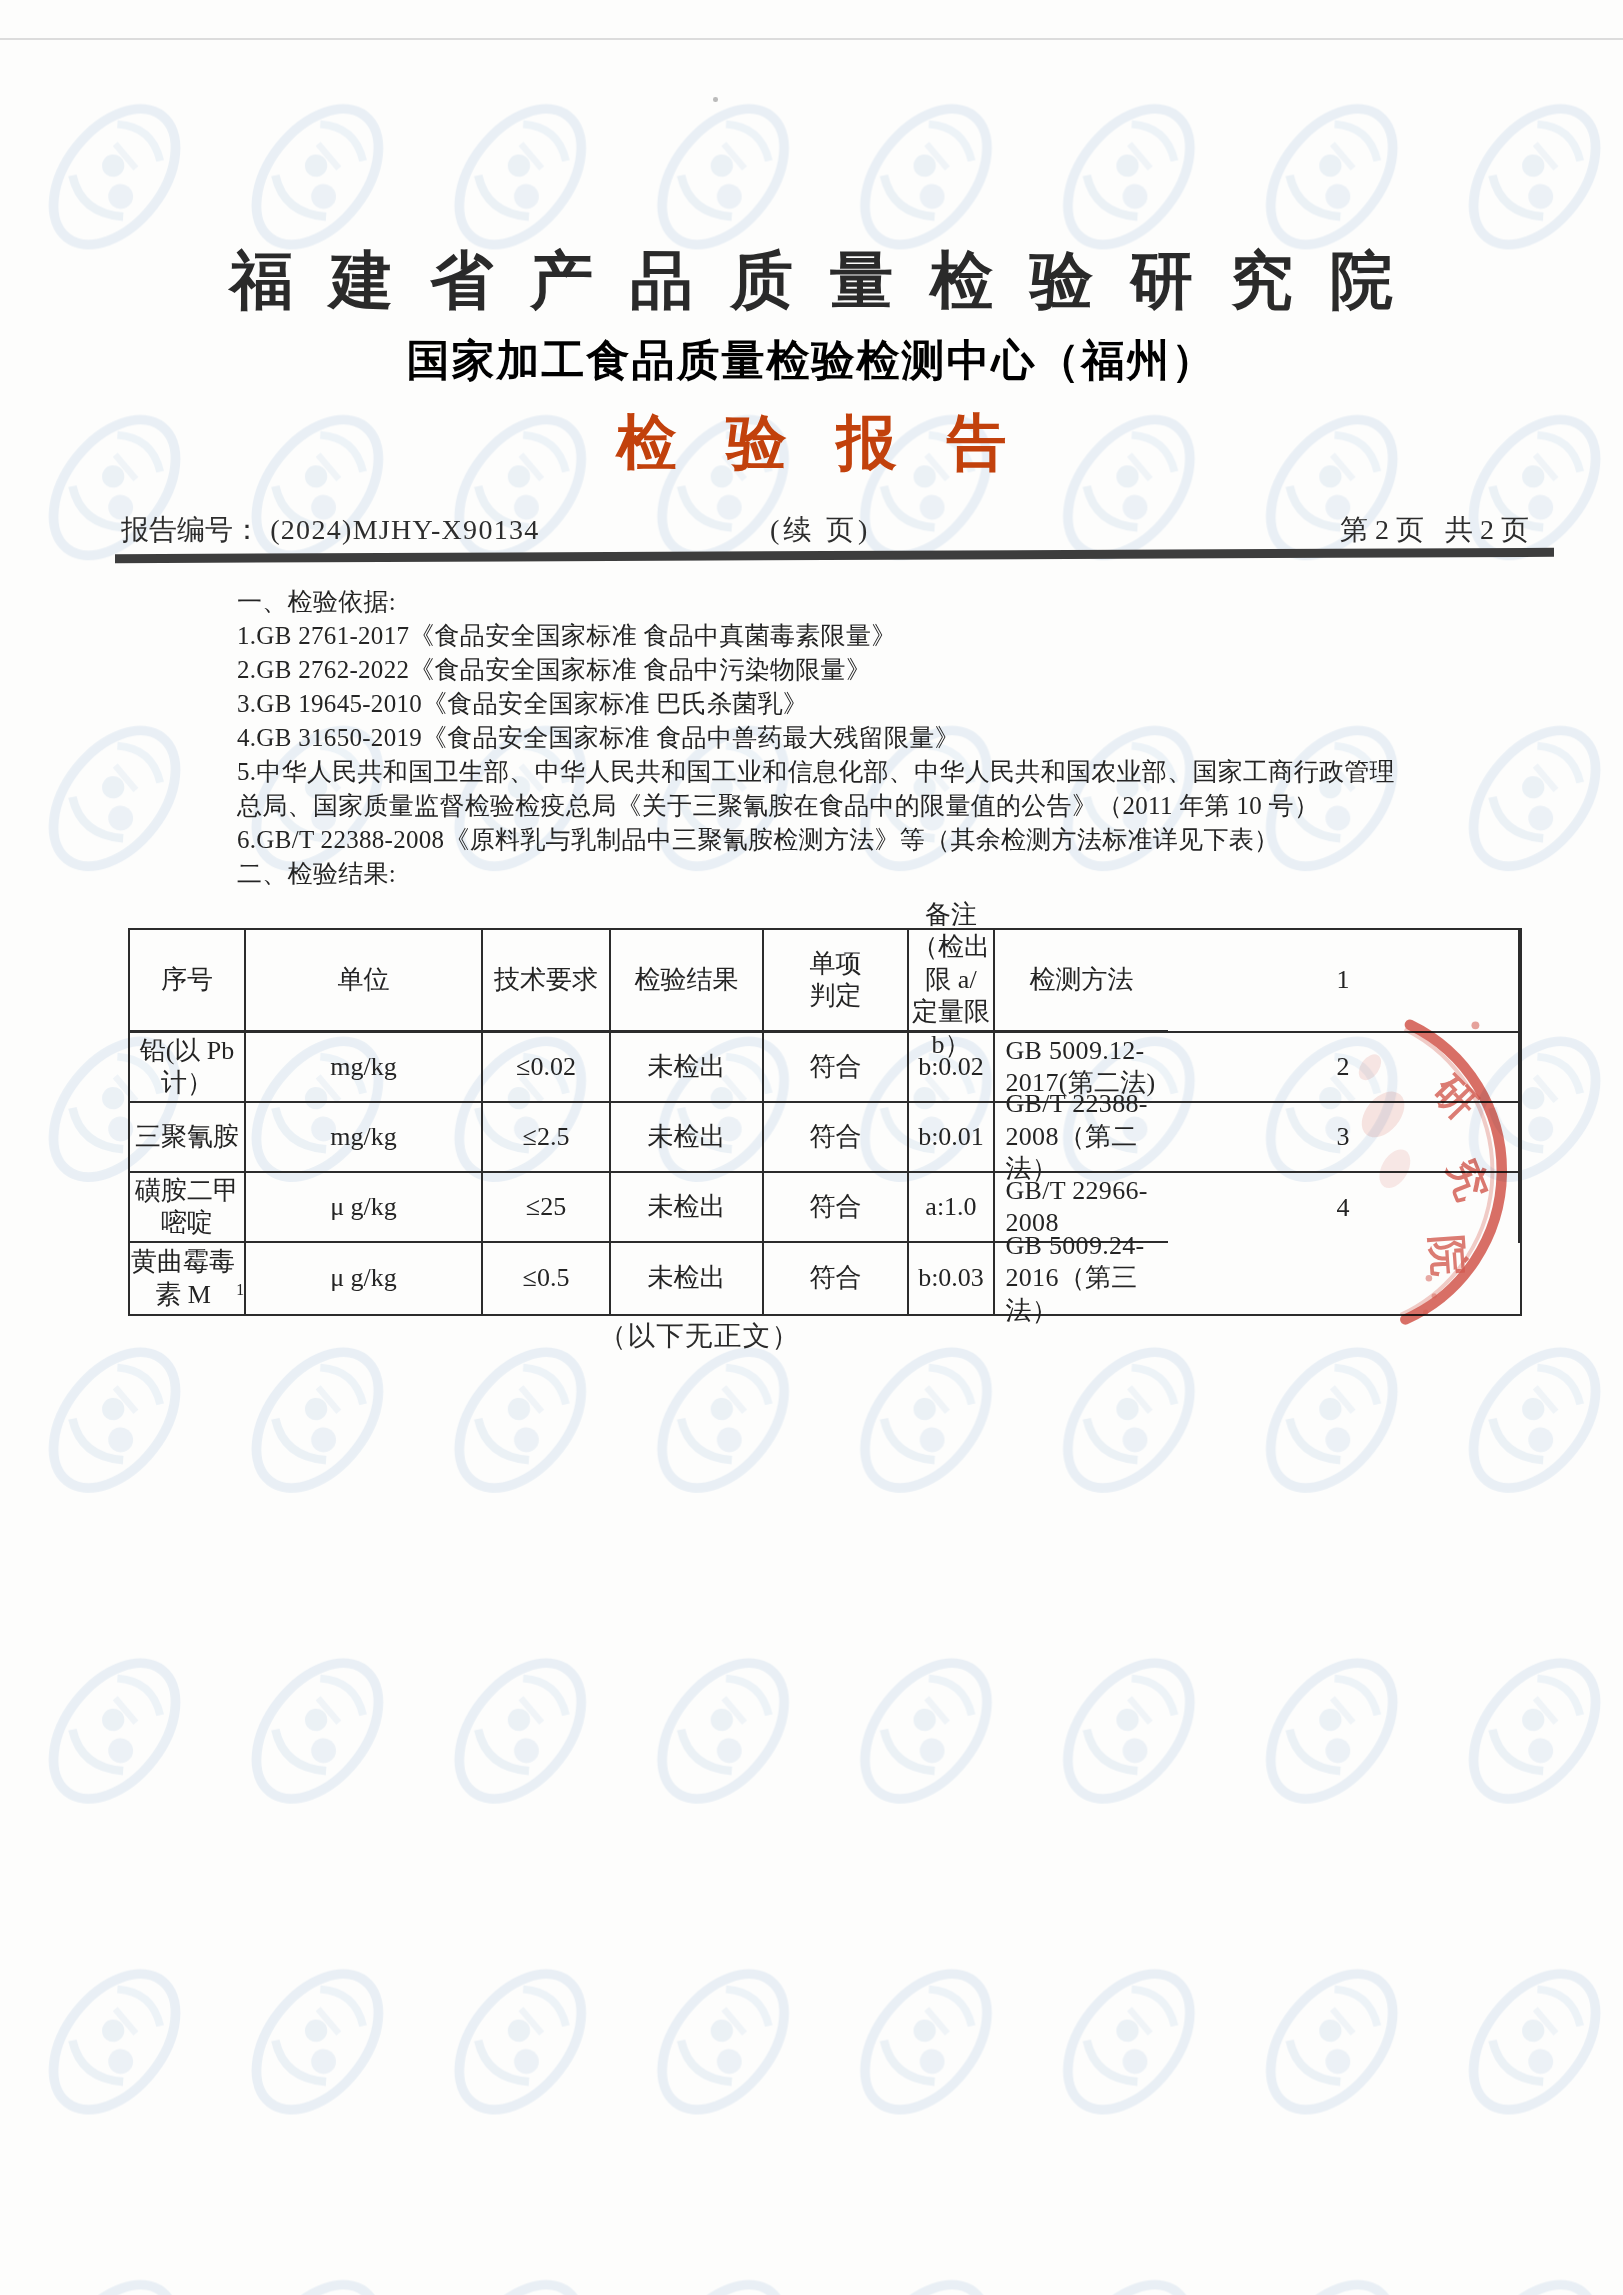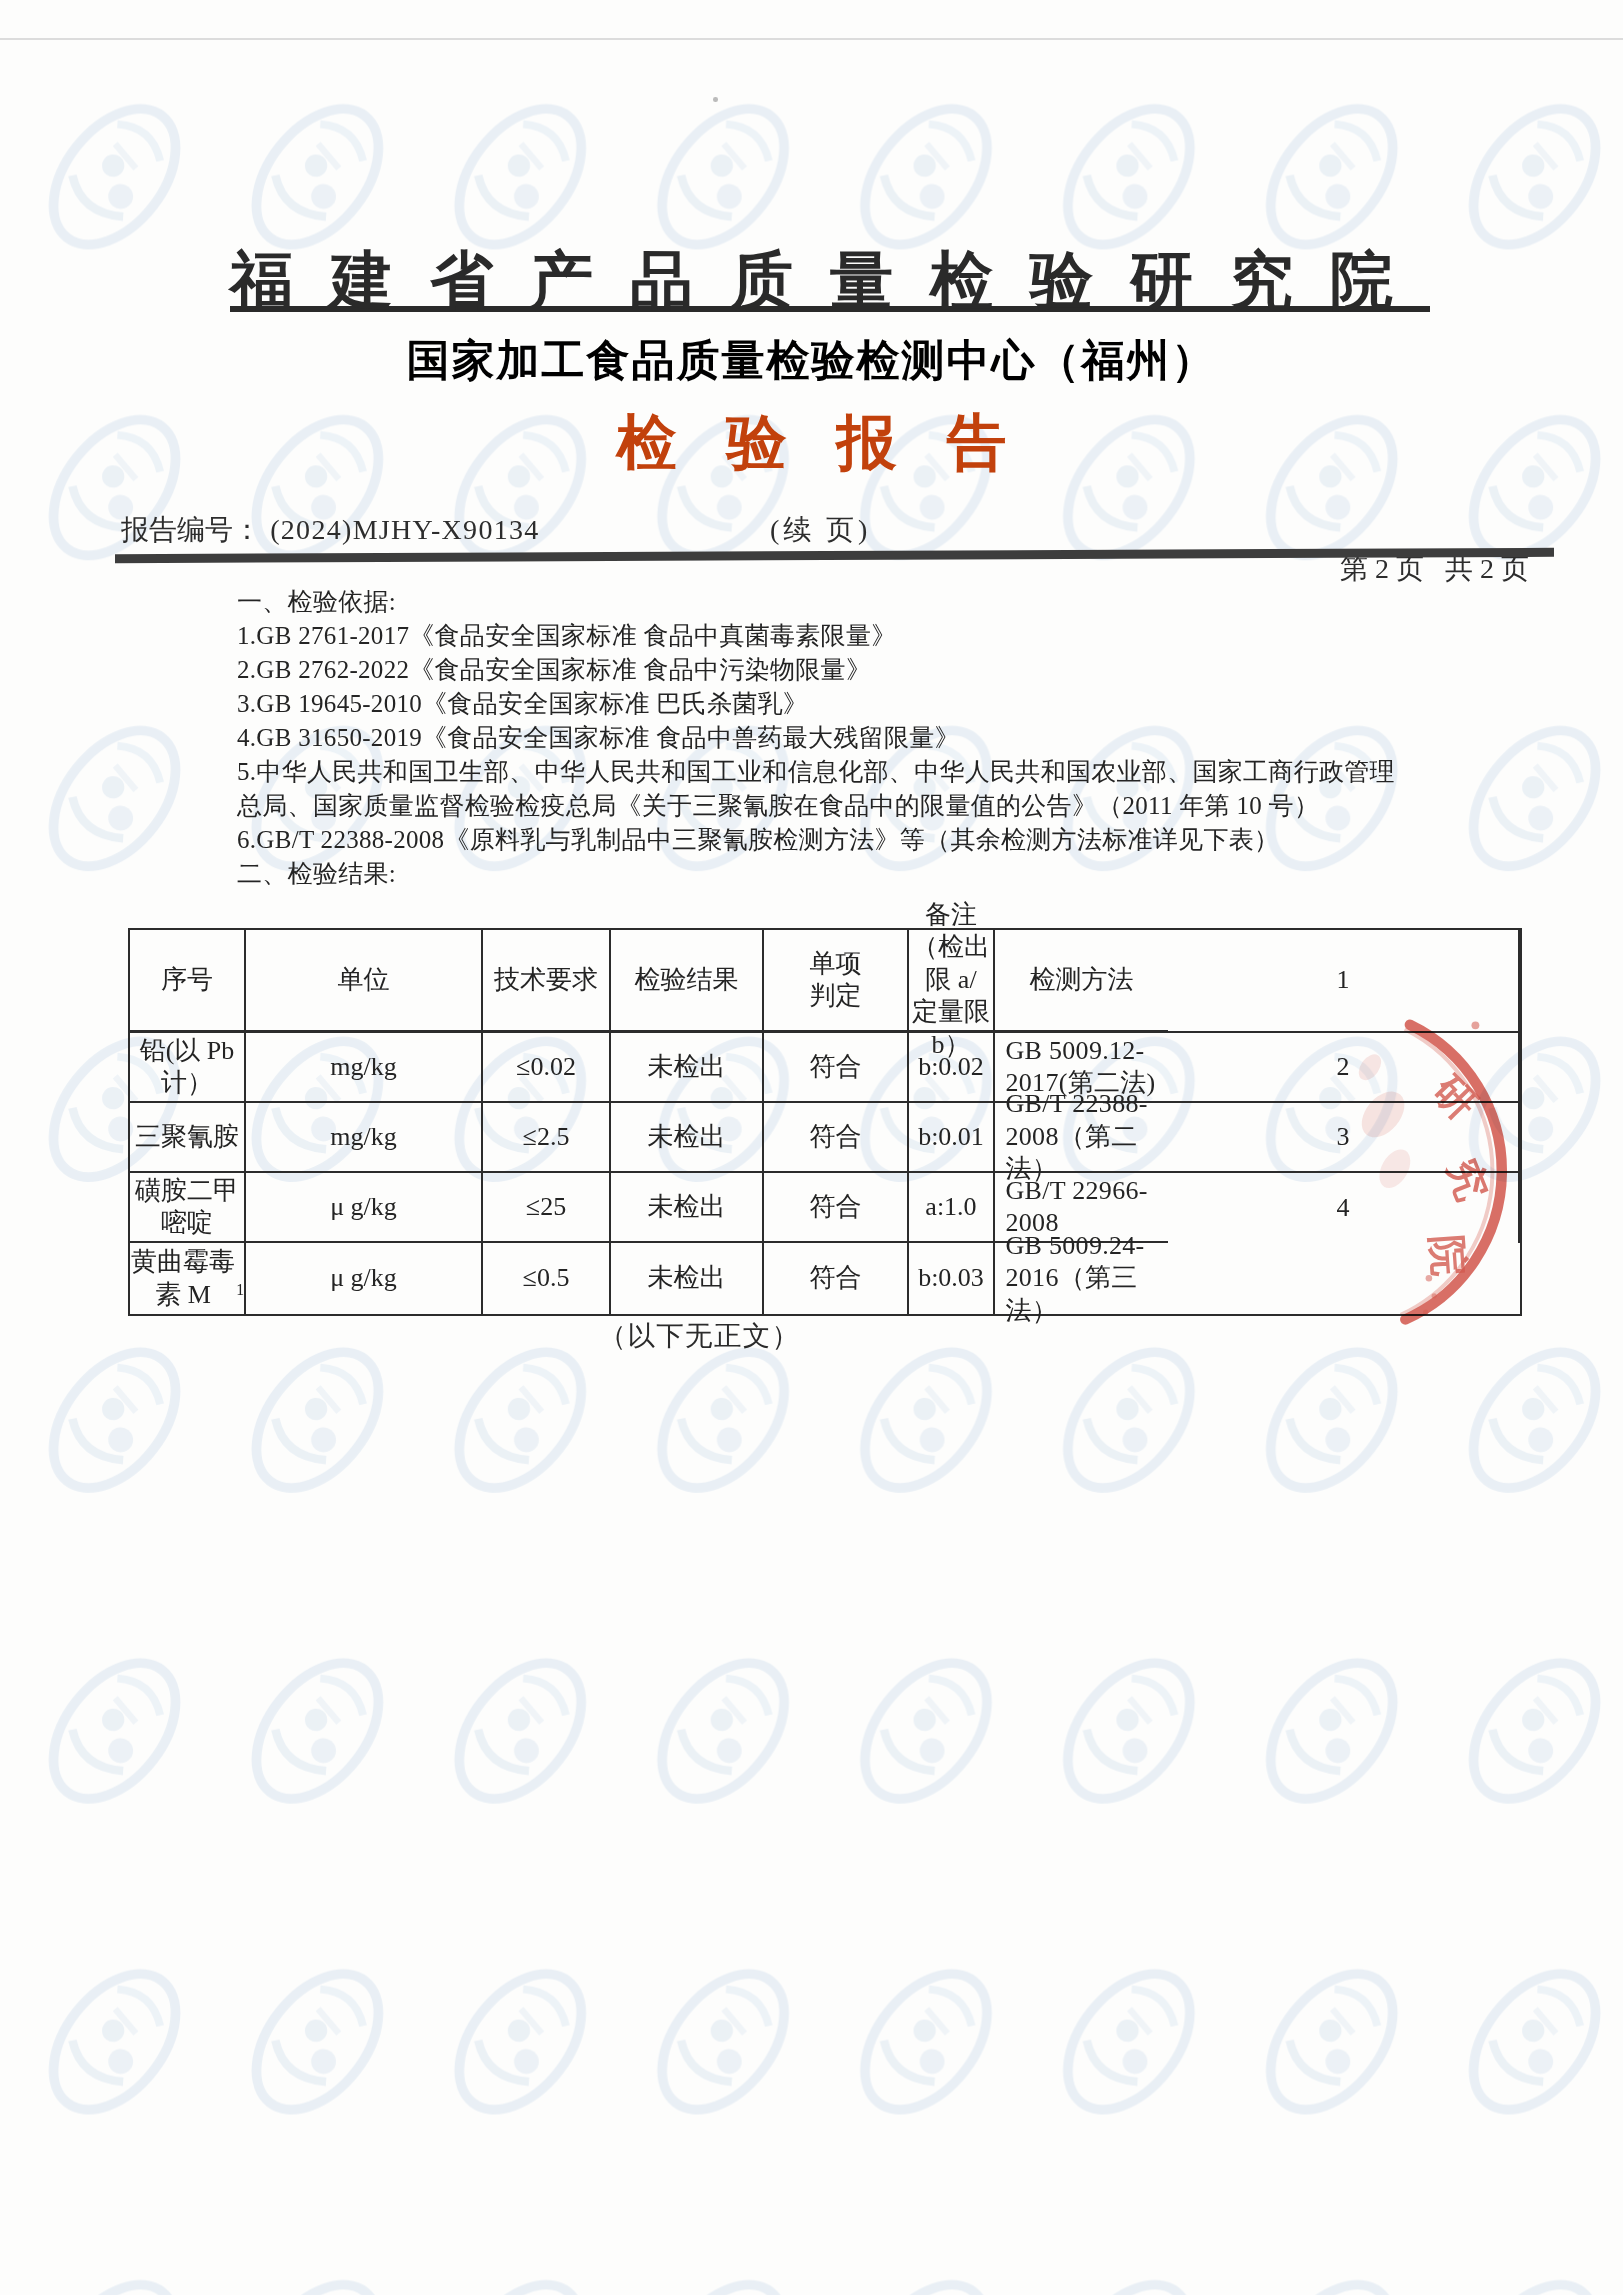--- a/index.html
+++ b/index.html
@@ -17,34 +17,34 @@
     font-family:"Liberation Serif","DejaVu Serif",serif;
     color:var(--text-ink,#262626);
   }
   
   .wm-layer{position:absolute;inset:0;z-index:0;}
   
   .scan-hairline{position:absolute;left:0;top:38px;width:1623px;height:2px;background:#d6d6d6;opacity:.85;z-index:1;}
   .scan-dot{position:absolute;left:713px;top:97px;width:4.6px;height:4.6px;border-radius:50%;background:#8f8f8f;opacity:.6;z-index:1;}
   
   .org-title{position:absolute;top:247px;left:0;width:1623px;text-align:center;
-    font-size:63px;font-weight:700;line-height:1.1;z-index:2;color:#2a2a2a;text-decoration:underline;}
+    font-size:63px;font-weight:700;line-height:1.1;z-index:2;color:#2a2a2a;}
   .org-title span{letter-spacing:37px;margin-right:-37px;}
   .center-name{position:absolute;top:336px;left:0;width:1623px;text-align:center;
     font-size:43px;font-weight:700;line-height:1.15;z-index:2;color:#000000;}
   .center-name span{letter-spacing:2px;}
   .doc-title{position:absolute;top:410px;left:0;width:1623px;text-align:center;
     font-size:60px;font-weight:700;line-height:1.1;z-index:2;color:#c2410c;}
   .doc-title span{letter-spacing:50px;margin-right:-50px;}
   
   .report-row{position:absolute;top:511px;left:0;width:1623px;height:37px;font-size:28px;z-index:2;color:#2d2d2d;}
   .report-no-group{position:absolute;left:121px;top:0;}
   .report-no-value{margin-left:9.2px;letter-spacing:1.3px;}
   .continuation{position:absolute;left:770px;top:0;letter-spacing:3.9px;}
-  .page-indicator{position:absolute;right:94px;top:0;white-space:pre;margin-top:39px;}
+  .page-indicator{position:absolute;right:94px;top:0;white-space:pre;}
   .thick-rule{position:absolute;top:551px;left:115px;width:1439px;height:9.2px;
     background:var(--rule-dark,#3d3d3d);transform:rotate(-0.25deg);z-index:2;}
   
   .basis-block{position:absolute;top:585px;left:237px;width:1173px;z-index:2;
     font-size:25px;line-height:34px;color:#242424;letter-spacing:0.3px;}
   .basis-block div{margin:0;padding:0;}
   .section-heading{padding-left:3.9px;}
   
   .tbl{position:absolute;left:128px;top:928px;z-index:2;
     display:grid;

